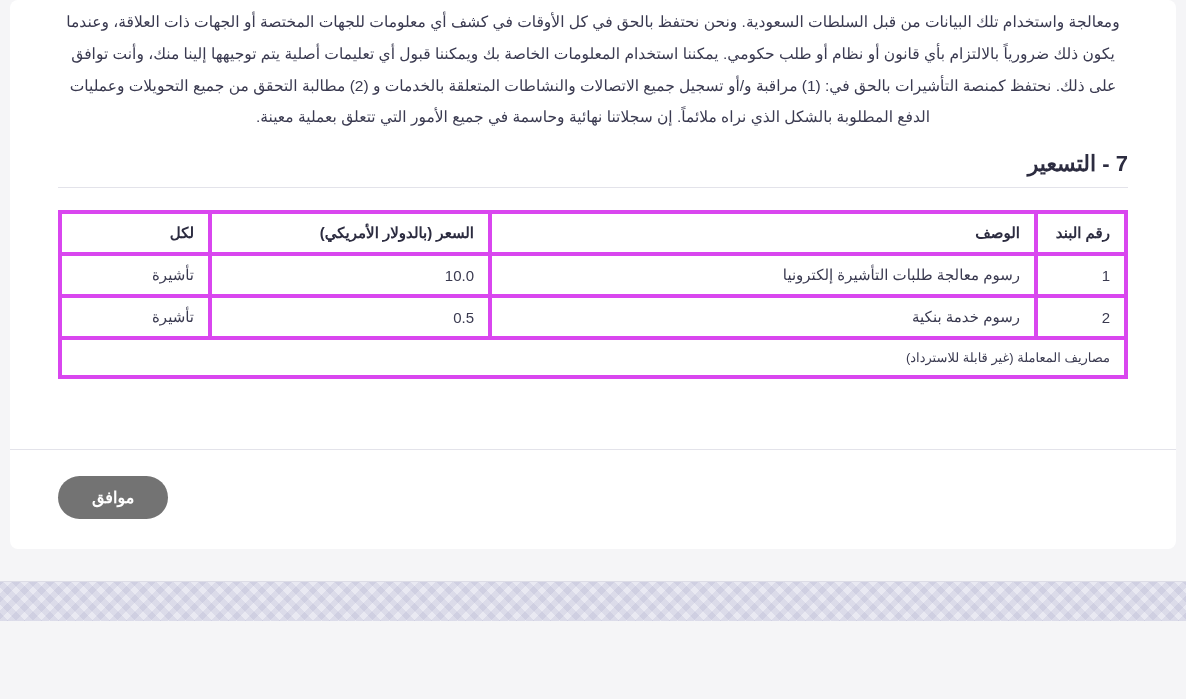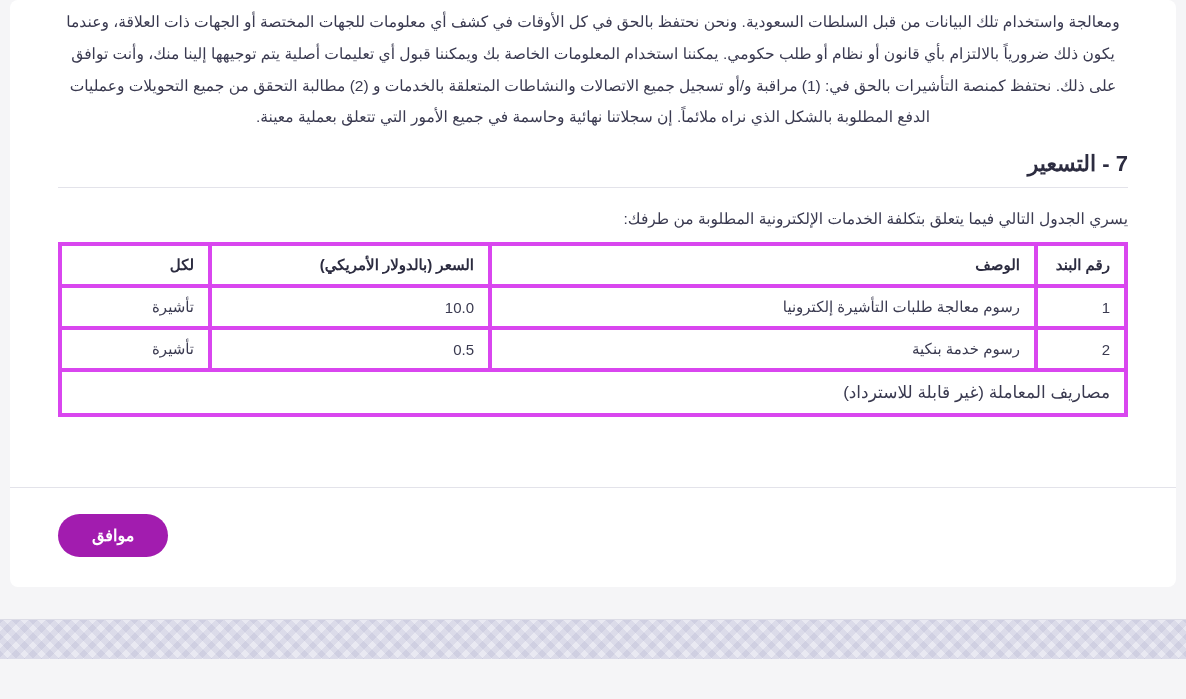--- a/index.html
+++ b/index.html
@@ -53,21 +53,21 @@
   table.pricing th {
     font-weight: 700;
     color: #2c2c40;
     background: #ffffff;
   }
   .col-num   { width: 90px; }
   .col-desc  { }
   .col-price { width: 280px; }
   .col-per   { width: 150px; }
   .footnote td {
-    font-size: 17px;
+    font-size: 13px;
   }
   .button-bar {
     border-top: 1px solid #e3e3ea;
     margin-top: 60px;
     padding: 26px 48px 0 48px;
     display: flex;
     gap: 12px;
     flex-direction: row-reverse;
     justify-content: flex-start;
   }
@@ -78,21 +78,21 @@
     font-size: 16px;
     font-weight: 700;
     cursor: pointer;
     font-family: inherit;
   }
   .btn-secondary {
     background: #f1f1f4;
     color: #4a4a5e;
   }
   .btn-primary {
-    background: #a21caf;
+    background: #737373;
     color: #ffffff;
   }
   .footer-pattern {
     height: 40px;
     background:
       repeating-linear-gradient(45deg,
         rgba(120,120,170,0.12) 0 6px,
         transparent 6px 12px),
       repeating-linear-gradient(-45deg,
         rgba(120,120,170,0.12) 0 6px,
@@ -105,21 +105,20 @@
 </head>
 <body>
 
 <div class="page-wrap">
   <div class="content">
 
     <p class="para">ومعالجة واستخدام تلك البيانات من قبل السلطات السعودية. ونحن نحتفظ بالحق في كل الأوقات في كشف أي معلومات للجهات المختصة أو الجهات ذات العلاقة، وعندما يكون ذلك ضرورياً بالالتزام بأي قانون أو نظام أو طلب حكومي. يمكننا استخدام المعلومات الخاصة بك ويمكننا قبول أي تعليمات أصلية يتم توجيهها إلينا منك، وأنت توافق على ذلك. نحتفظ كمنصة التأشيرات بالحق في: (1) مراقبة و/أو تسجيل جميع الاتصالات والنشاطات المتعلقة بالخدمات و (2) مطالبة التحقق من جميع التحويلات وعمليات الدفع المطلوبة بالشكل الذي نراه ملائماً. إن سجلاتنا نهائية وحاسمة في جميع الأمور التي تتعلق بعملية معينة.</p>
 
     <h2 class="section-title">7 - التسعير</h2>
 
-    <p class="intro">يسري الجدول التالي فيما يتعلق بتكلفة الخدمات الإلكترونية المطلوبة من طرفك:</p>
 
     <table class="pricing">
       <thead>
         <tr>
           <th class="col-num">رقم البند</th>
           <th class="col-desc">الوصف</th>
           <th class="col-price">السعر (بالدولار الأمريكي)</th>
           <th class="col-per">لكل</th>
         </tr>
       </thead>

